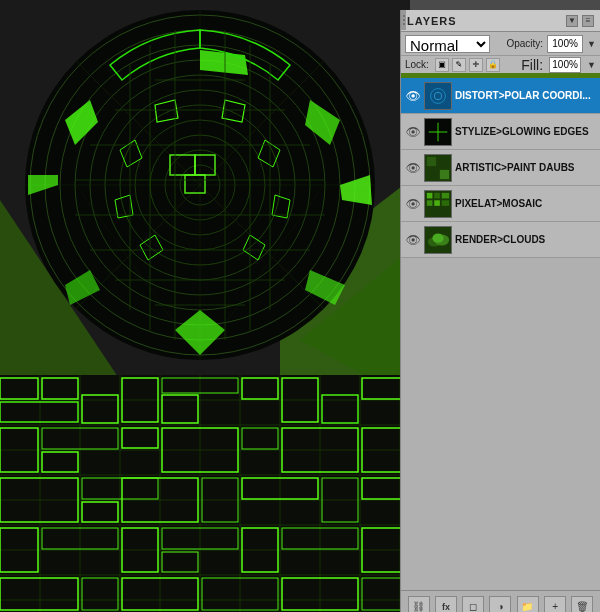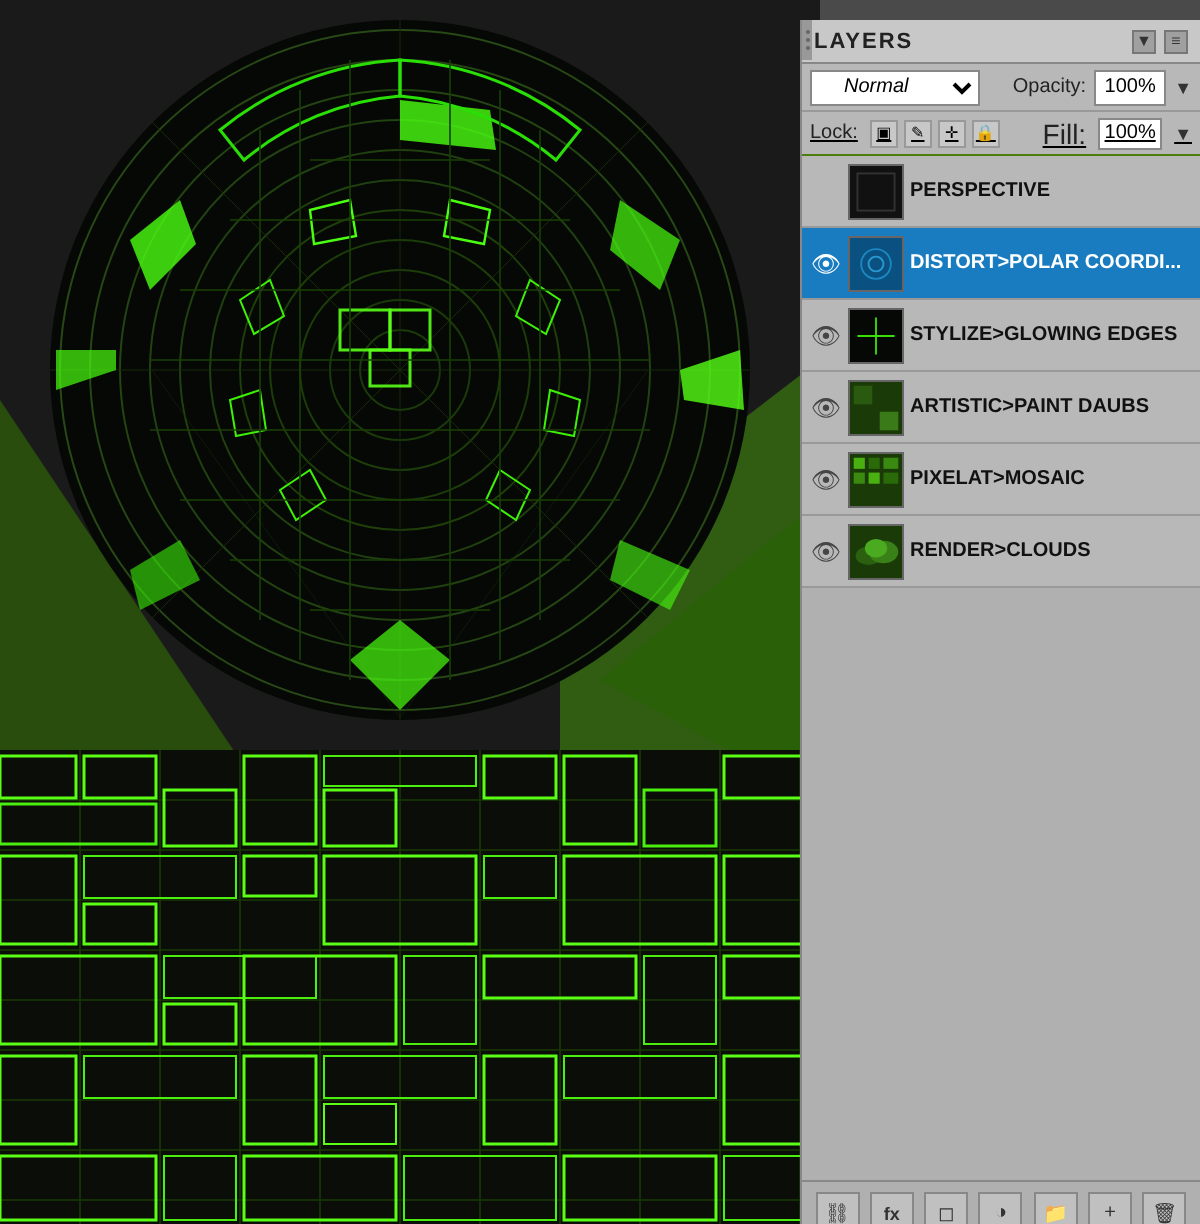--- a/index.html
+++ b/index.html
@@ -82,25 +82,24 @@
       padding: 3px 4px;
       gap: 4px;
       background: #b8b8b8;
       border-bottom: 1px solid #999;
       height: 24px;
     }
 
     .blend-select {
       flex: 1;
       height: 18px;
-      font-size: 10px;
+      font-size: 15px;
       background: white;
       border: 1px solid #888;
-      padding: 0 12px;
-      font-style: italic;
+      padding: 0 0;
     }
 
     .opacity-label {
       font-size: 10px;
       color: #222;
       margin-left: 12px;
     }
 
     .opacity-value {
       width: 32px;
@@ -112,23 +111,22 @@
       padding: 0 2px;
     }
 
     
     .lock-row {
       display: flex;
       align-items: center;
       padding: 2px 4px;
       gap: 6px;
       background: #b8b8b8;
-      border-bottom: 1px solid #4d7c0f;
+      border-bottom: 5px solid #4d7c0f;
       height: 22px;
-      text-decoration: underline;
     }
 
     .lock-label {
       font-size: 10px;
       color: #222;
     }
 
     .lock-icons {
       display: flex;
       gap: 3px;
@@ -485,30 +483,20 @@
       <div class="lock-icon" title="Lock image pixels">✎</div>
       <div class="lock-icon" title="Lock position">✛</div>
       <div class="lock-icon" title="Lock all">🔒</div>
     </div>
     <span class="fill-label">Fill:</span>
     <input class="fill-value" type="text" value="100%" readonly="" style="width: 32px; font-size: 10px; border: 1px solid rgb(136, 136, 136); text-align: center;">
     <span style="font-size:9px;color:#333;">▼</span>
   </div>
 
   <div class="layer-list" id="layer-list-container" style="height: calc(612px - 22px - 24px - 22px - 32px); overflow-y: auto;">
-  <div class="layer-item">
-        <div class="eye-icon" style="font-size: 12px;"></div>
-        <div class="layer-thumb thumb-perspective">
-          <svg width="28" height="28" viewBox="0 0 28 28">
-            <rect width="28" height="28" fill="#111"></rect>
-            <rect x="4" y="4" width="20" height="20" fill="none" stroke="#333" stroke-width="1"></rect>
-          </svg>
-        </div>
-        <div class="layer-name">PERSPECTIVE</div>
-      </div>
       <div class="layer-item selected">
         <div class="eye-icon" style="font-size: 12px;">👁</div>
         <div class="layer-thumb thumb-distort">
           <svg width="28" height="28" viewBox="0 0 28 28">
             <rect width="28" height="28" fill="#0a5080"></rect>
             <circle cx="14" cy="14" r="8" fill="none" stroke="#1a88c0" stroke-width="1"></circle>
             <circle cx="14" cy="14" r="4" fill="none" stroke="#2a99d0" stroke-width="1"></circle>
           </svg>
         </div>
         <div class="layer-name">DISTORT&gt;POLAR COORDI...</div>

